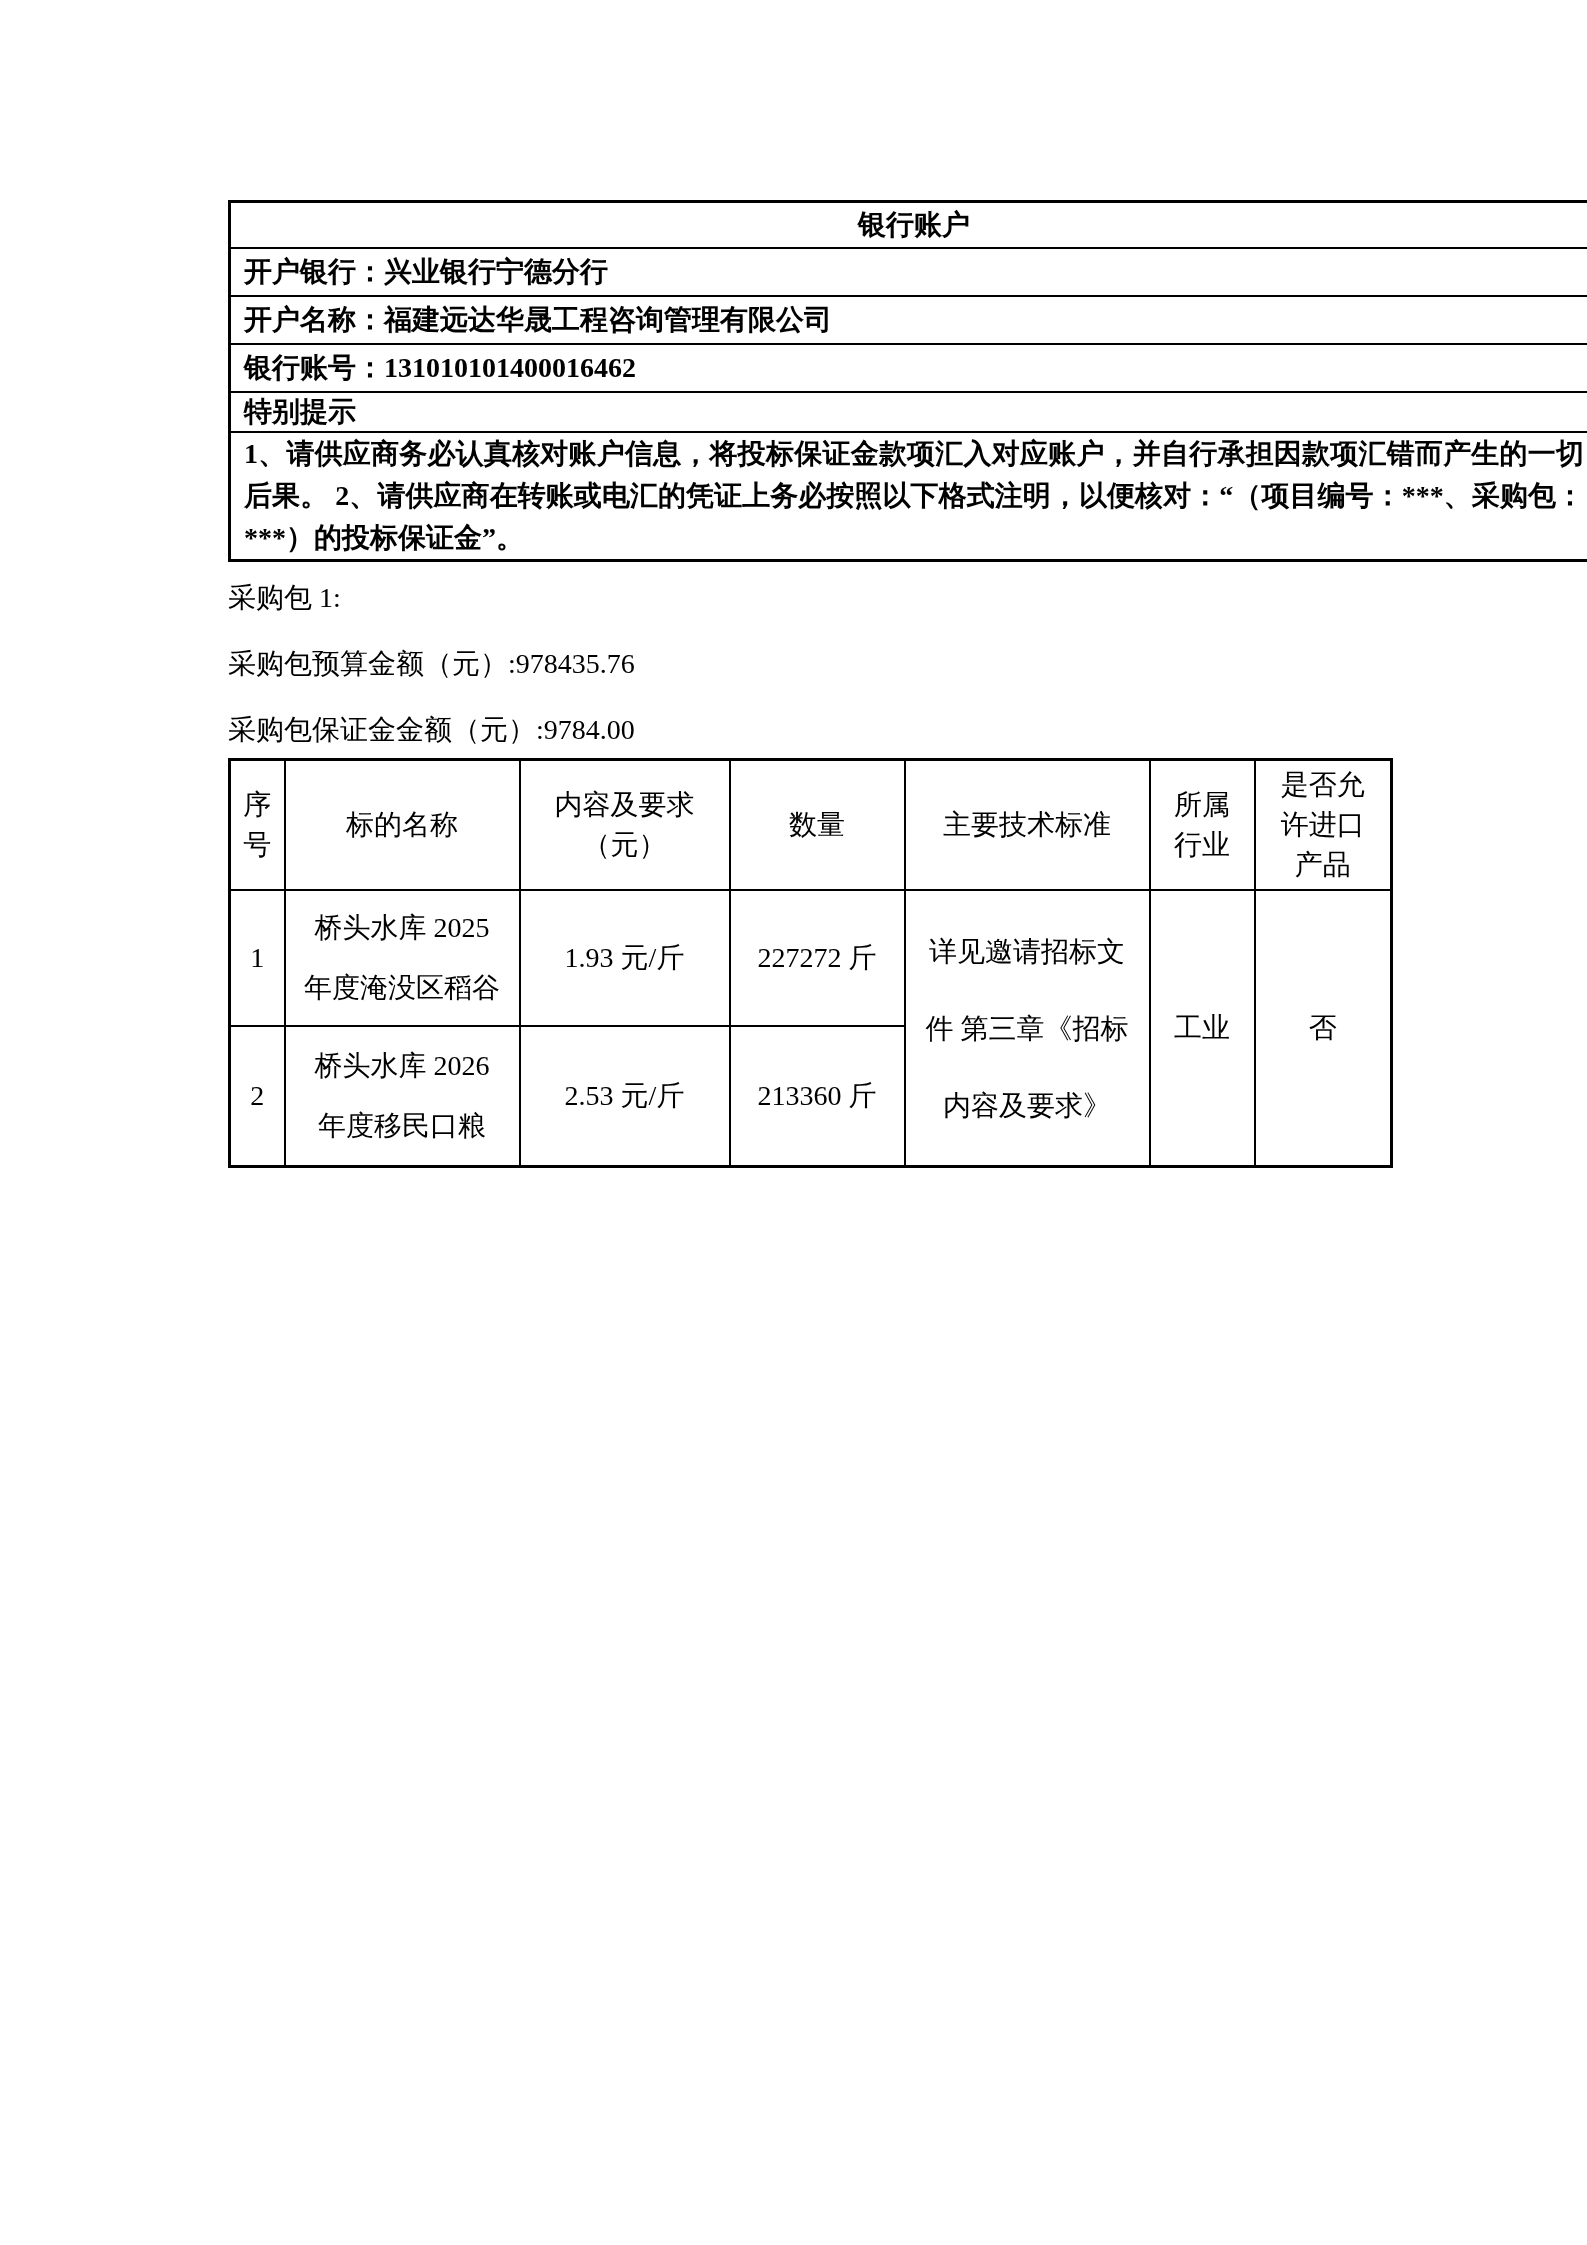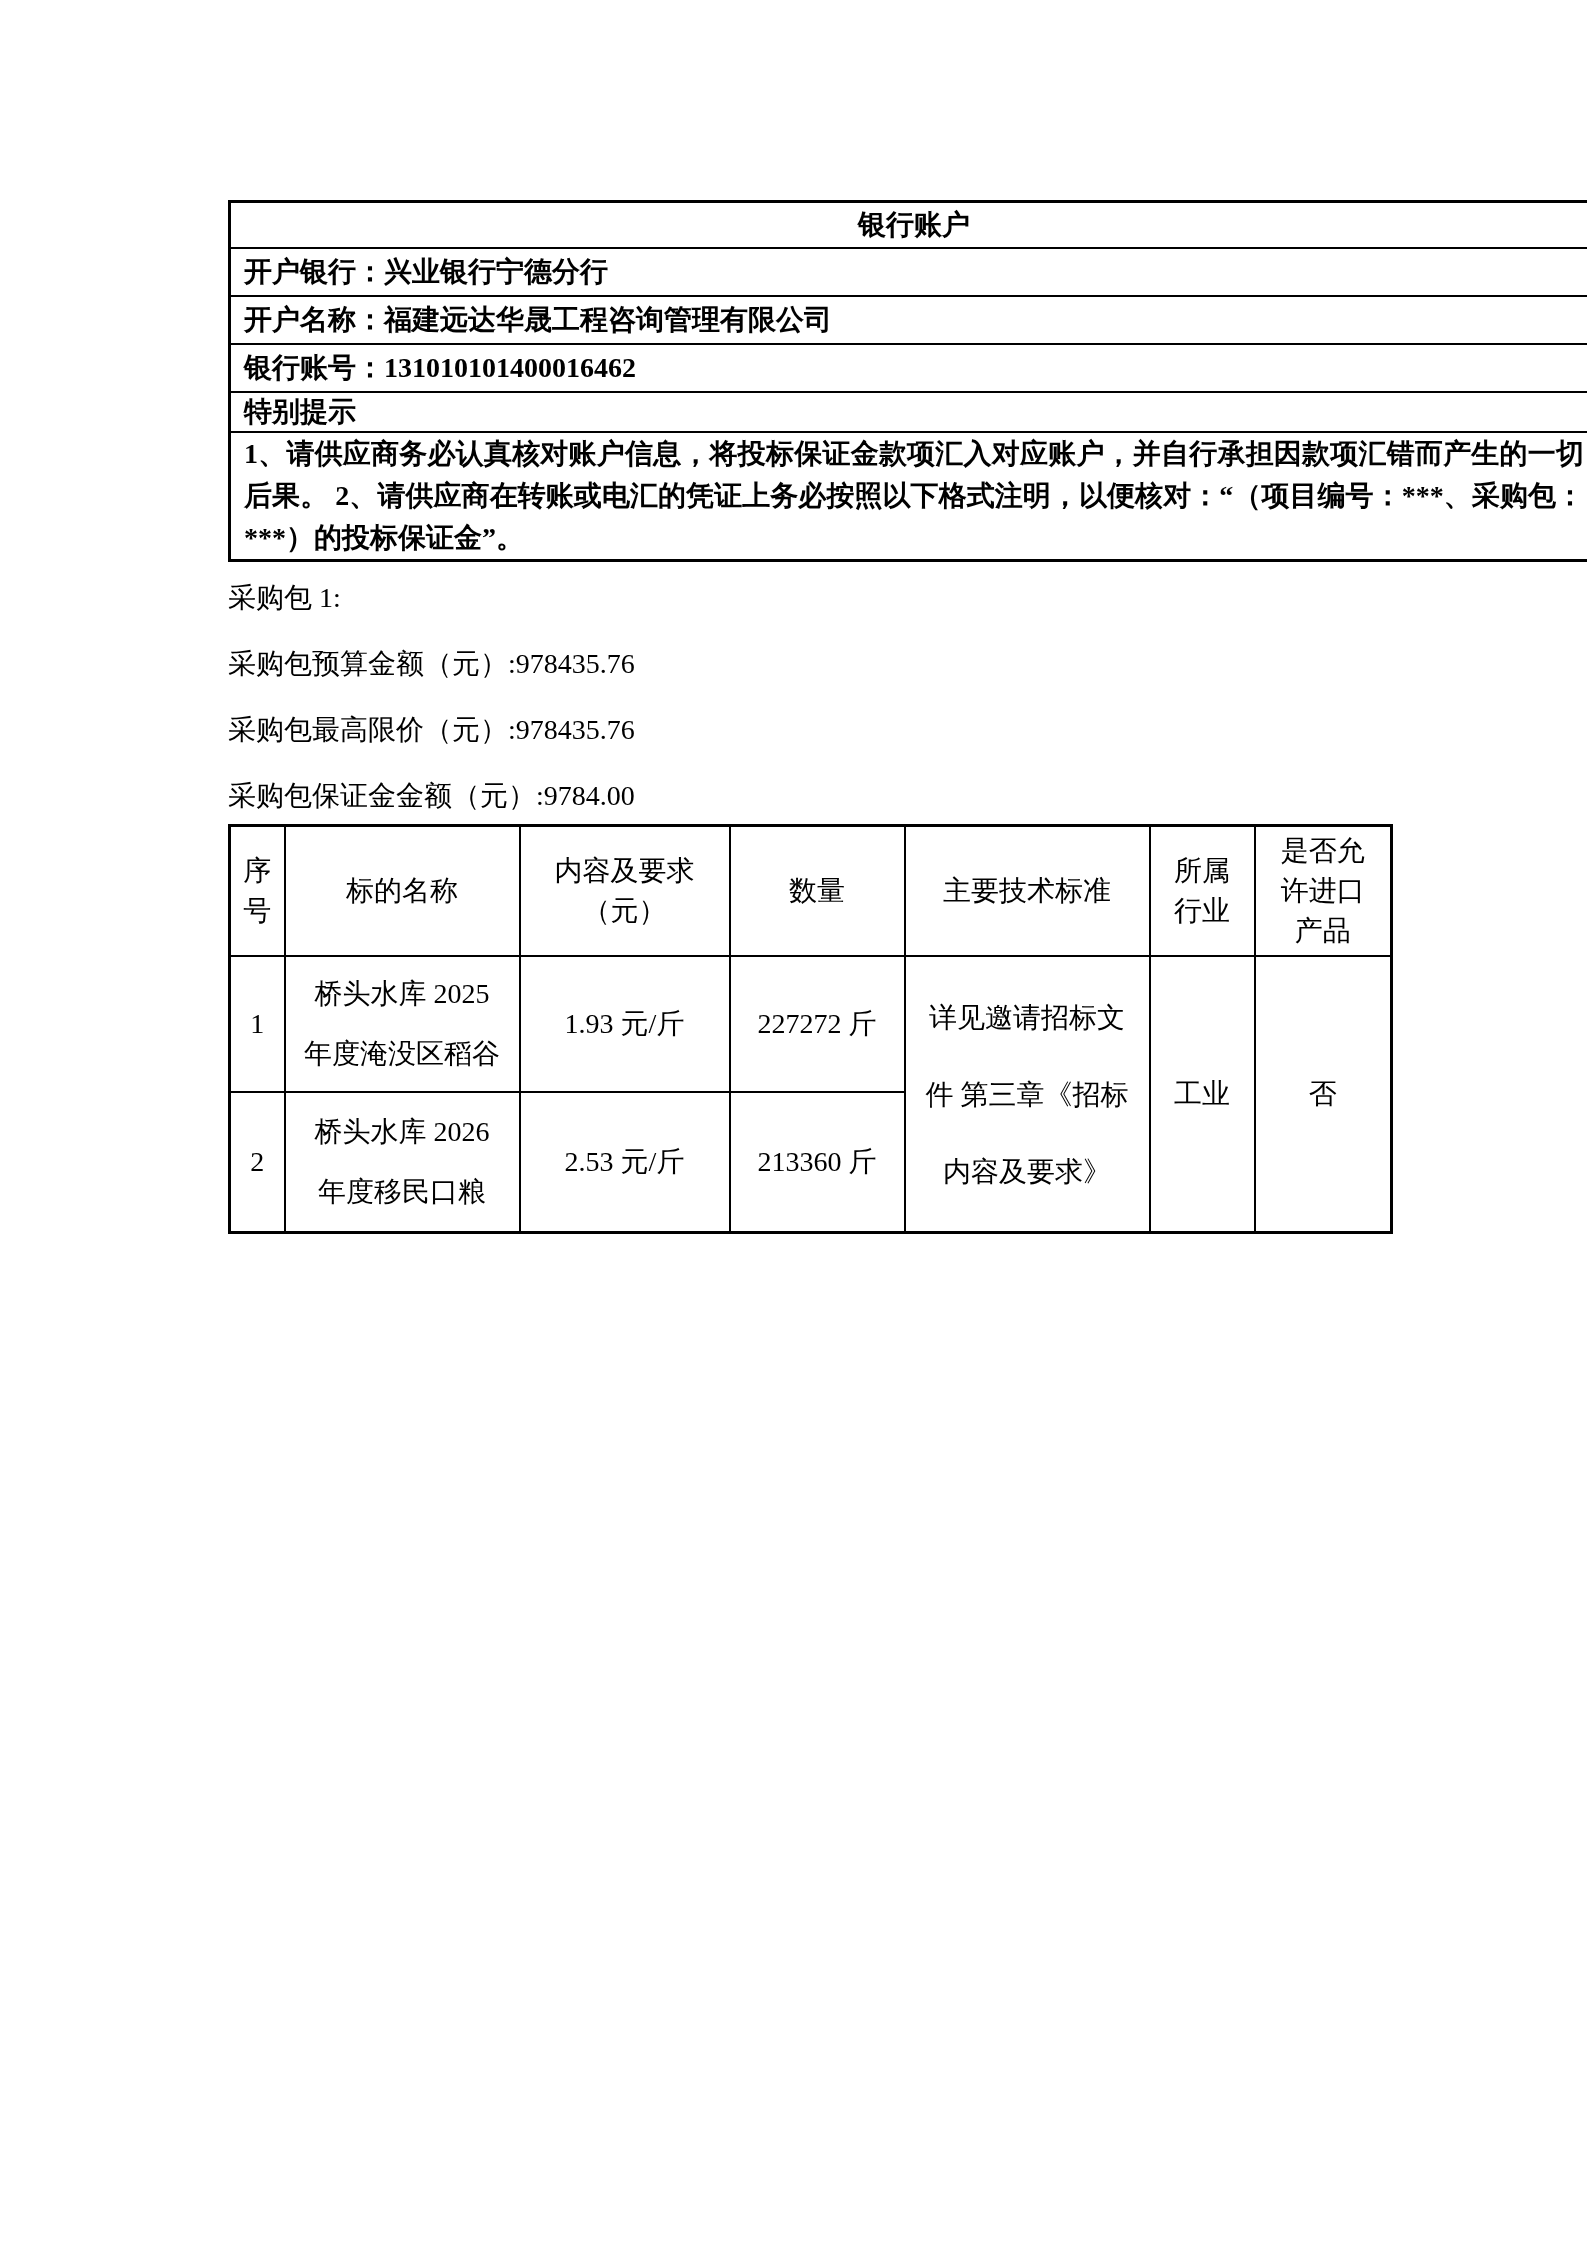--- a/index.html
+++ b/index.html
@@ -138,21 +138,20 @@
       </tr>
       <tr>
         <td class="t1-note">1、请供应商务必认真核对账户信息，将投标保证金款项汇入对应账户，并自行承担因款项汇错而产生的一切后果。 2、请供应商在转账或电汇的凭证上务必按照以下格式注明，以便核对：“（项目编号：***、采购包：***）的投标保证金”。</td>
       </tr>
     </tbody>
   </table>
 
 
   <p class="pkg first">采购包 1:</p>
   <p class="pkg">采购包预算金额（元）:978435.76</p>
-  <p class="pkg">采购包最高限价（元）:978435.76</p>
   <p class="pkg">采购包保证金金额（元）:9784.00</p>
 
   <table class="t2">
     <colgroup>
       <col class="col-seq">
       <col class="col-name">
       <col class="col-price">
       <col class="col-qty">
       <col class="col-tech">
       <col class="col-ind">

